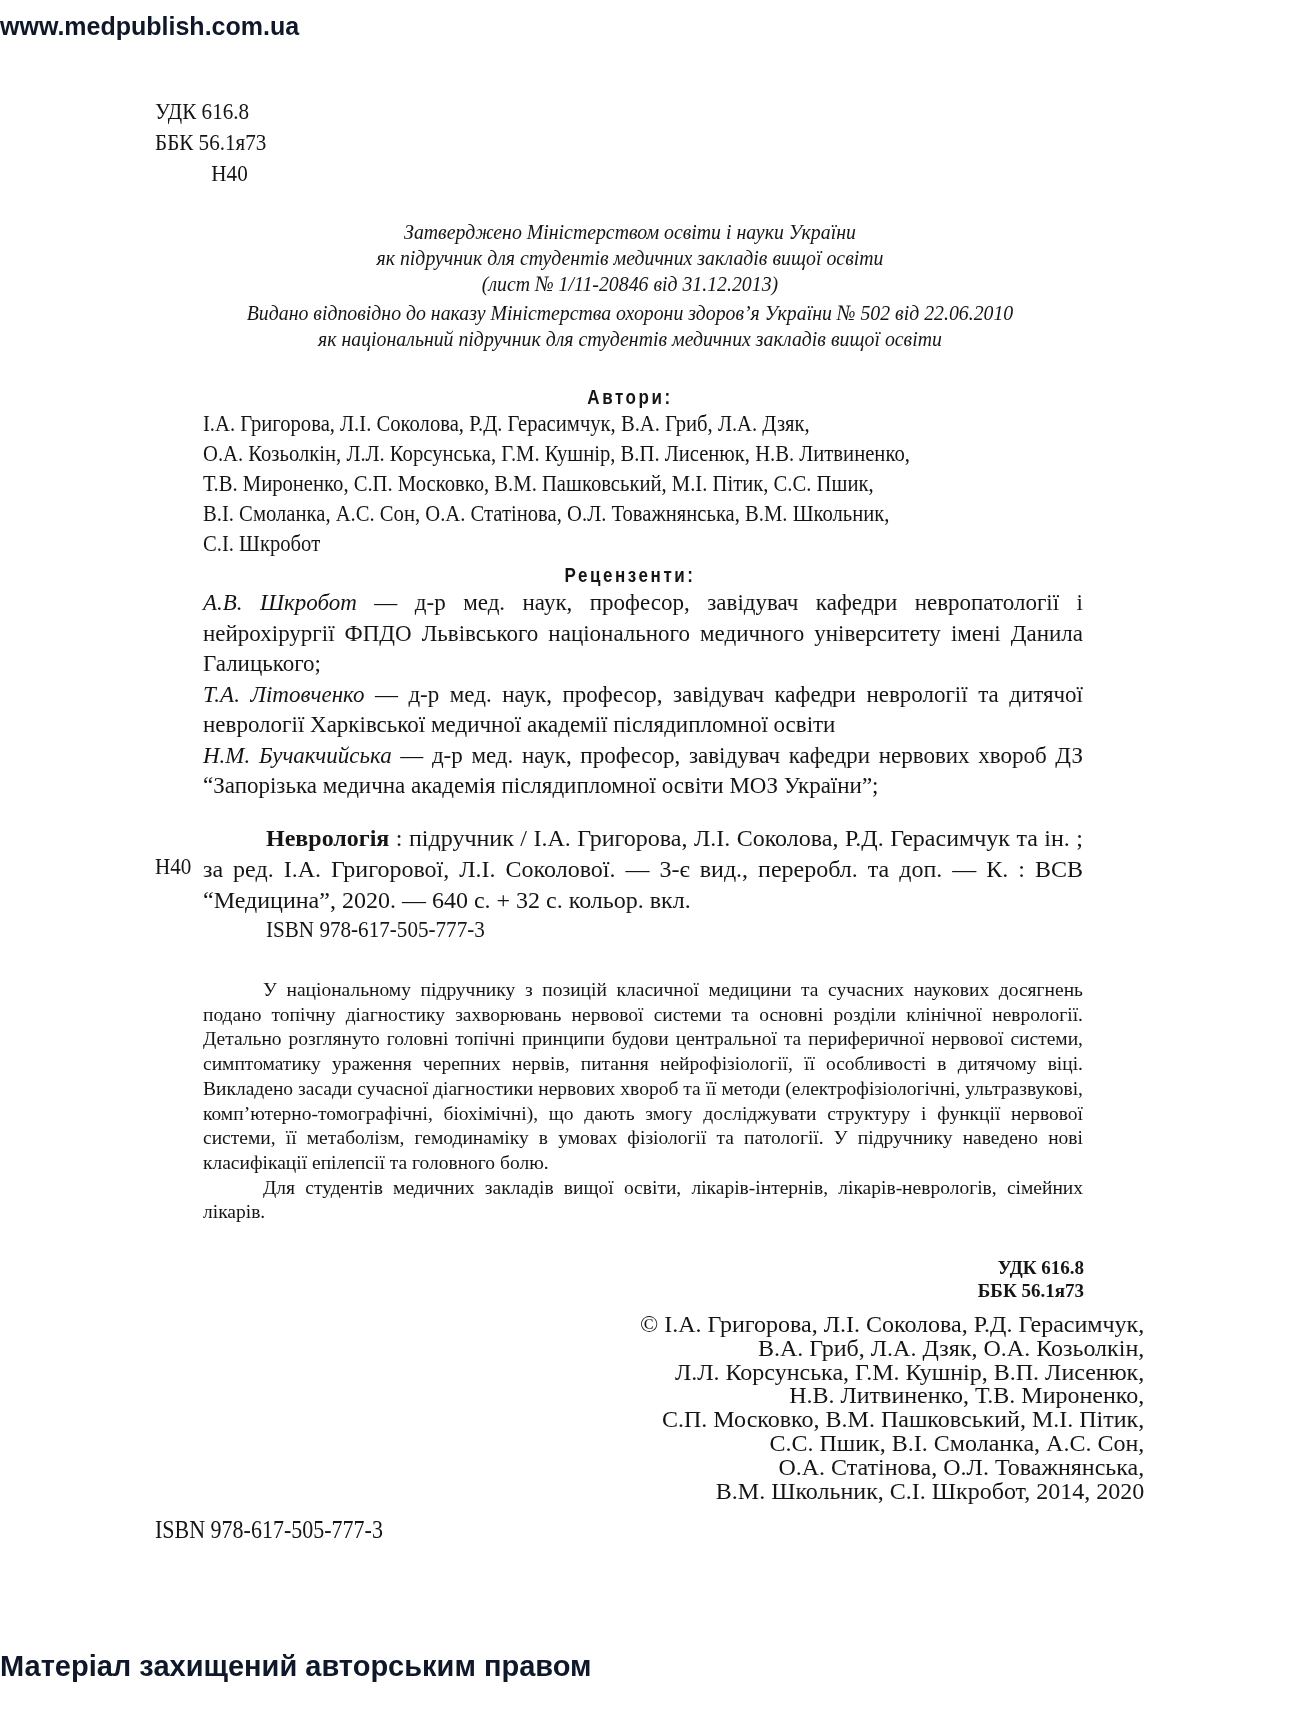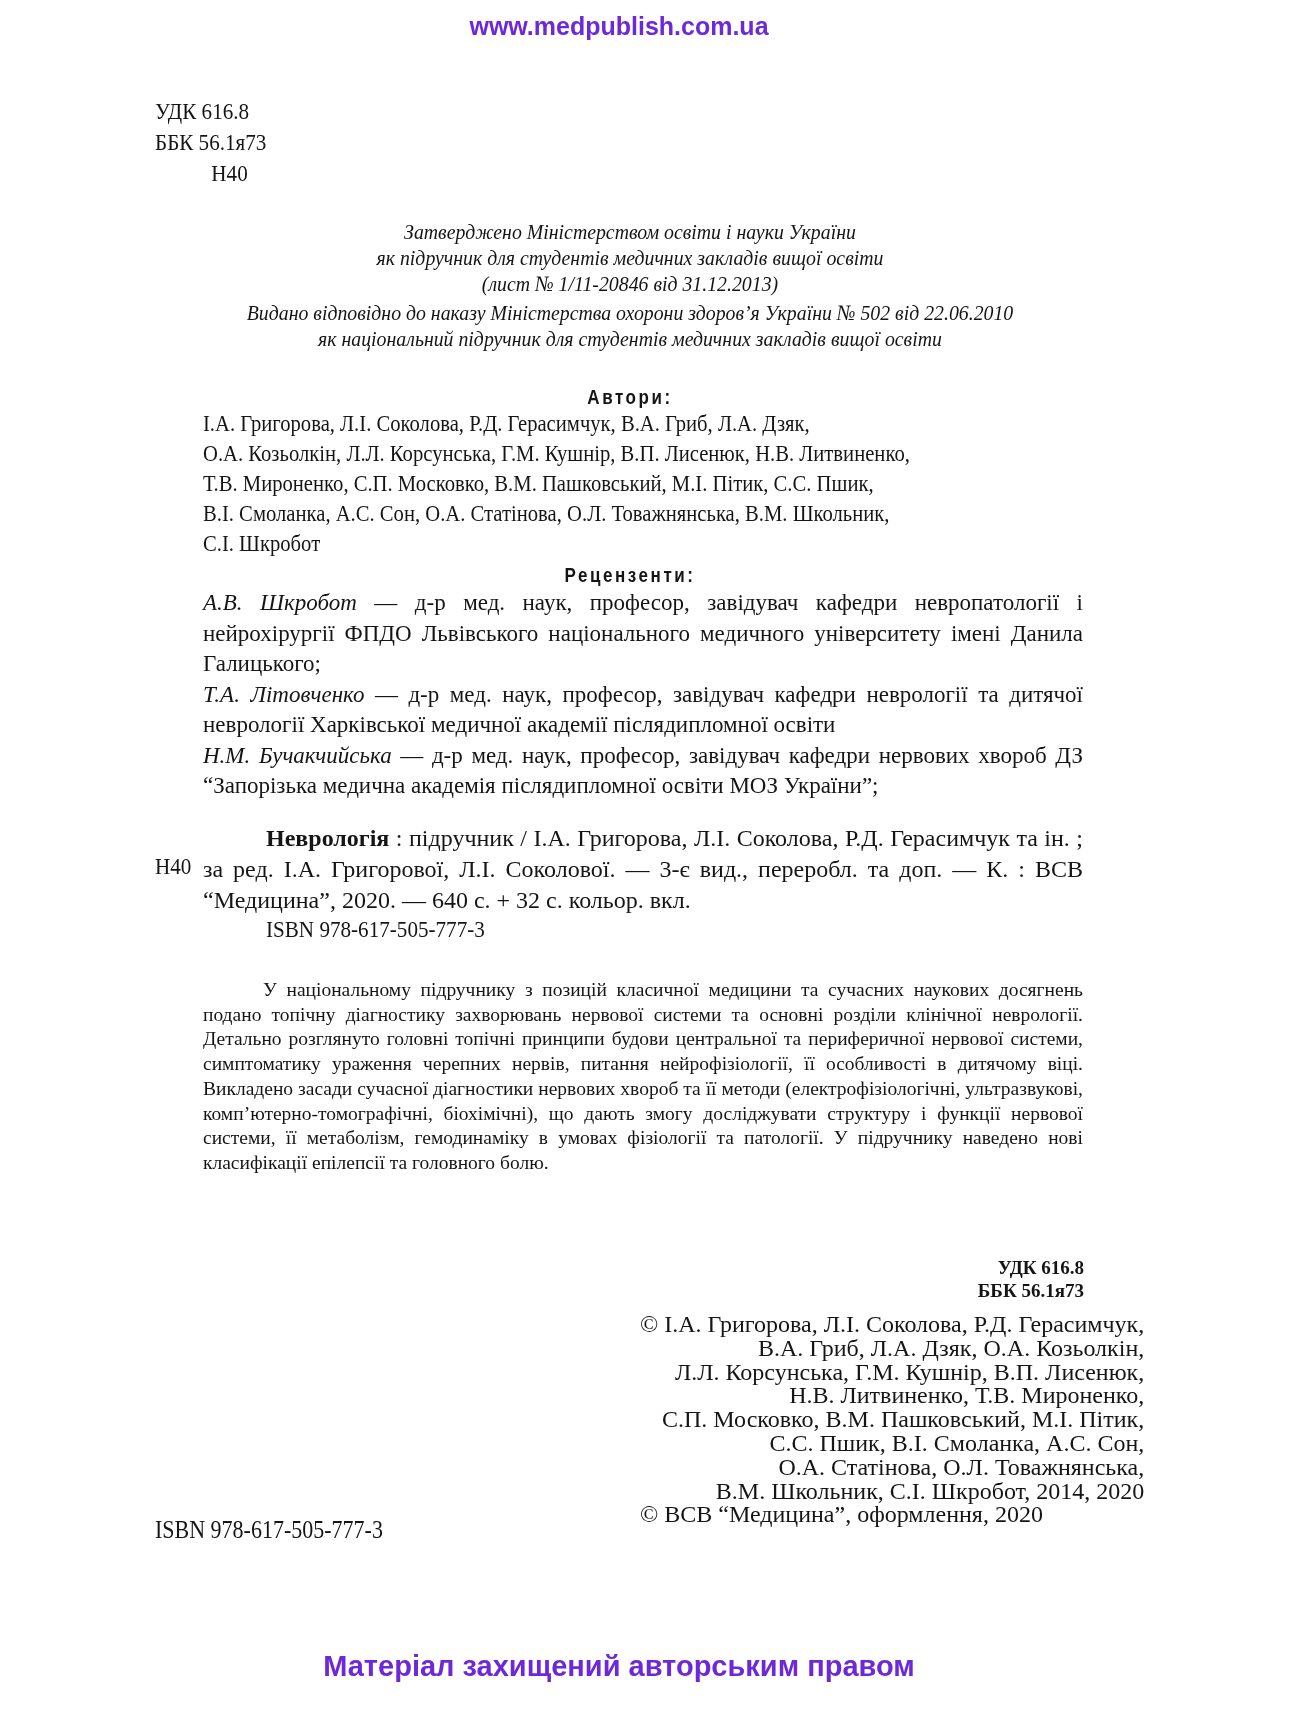--- a/index.html
+++ b/index.html
@@ -1,20 +1,20 @@
 <!DOCTYPE html>
 <html><head>
 <meta charset="utf-8">
 <style>
   html, body { margin: 0; padding: 0; background: #ffffff; }
   body { width: 1298px; height: 1711px; position: relative; overflow: hidden;
          font-family: "Liberation Serif", serif; color: #151515; }
   .abs { position: absolute; }
-  .wm { font-family: "Liberation Sans", sans-serif; font-weight: bold; color: #6d28d9;
-        text-align: center; left: 0; width: 1238px; }
+  .wm { font-family: "Liberation Sans", sans-serif; font-weight: bold; color: #0f172a;
+        left: 0; width: 1238px; }
   .wm-top { top: 12px; font-size: 25px; }
   .wm-bottom { top: 1650px; font-size: 29px; }
   .cls { left: 155px; top: 96px; font-size: 24px; line-height: 31px; transform: scaleX(0.88); transform-origin: left top; }
   .cls .indent { padding-left: 64px; }
   .approval { left: 190px; width: 880px; font-style: italic; text-align: center; font-size: 22px; line-height: 26px; transform: scaleX(0.9); transform-origin: center top; }
   .approval.a1 { top: 219px; }
   .approval.a2 { top: 300px; left: 150px; width: 960px; }
   .heading { left: 180px; width: 900px; text-align: center; font-family: "Liberation Sans", sans-serif;
              font-weight: bold; font-size: 20px; letter-spacing: 3px; transform: scaleX(0.85); transform-origin: center top; }
   .block { left: 203px; width: 880px; font-size: 24px; line-height: 30px; }
@@ -71,34 +71,34 @@
 </div>
 
 <div class="abs h40">Н40</div>
 <div class="abs biblio">
   <p><b>Неврологія</b><span> : підручник / І.А. Григорова, Л.І. Соколова, Р.Д. Герасимчук та ін. ; за ред. І.А. Григорової, Л.І. Соколової. — 3-є вид., переробл. та доп. — К. : ВСВ “Медицина”, 2020. — 640 с. + 32 с. кольор. вкл.</span></p>
 </div>
 <div class="abs isbn-inline">ISBN 978-617-505-777-3</div>
 
 <div class="abs annot">
   <p>У національному підручнику з позицій класичної медицини та сучасних наукових досягнень подано топічну діагностику захворювань нервової системи та основні розділи клінічної неврології. Детально розглянуто головні топічні принципи будови центральної та периферичної нервової системи, симптоматику ураження черепних нервів, питання нейрофізіології, її особливості в дитячому віці. Викладено засади сучасної діагностики нервових хвороб та її методи (електрофізіологічні, ультразвукові, комп’ютерно-томографічні, біохімічні), що дають змогу досліджувати структуру і функції нервової системи, її метаболізм, гемодинаміку в умовах фізіології та патології. У підручнику наведено нові класифікації епілепсії та головного болю.</p>
+  <p>Для студентів медичних закладів вищої освіти, лікарів-інтернів, лікарів-неврологів, сімейних лікарів.</p>
 </div>
 
 <div class="abs udk-right">
   <div>УДК 616.8</div>
   <div>ББК 56.1я73</div>
 </div>
 
 <div class="abs copy">
   <div class="line">© І.А. Григорова, Л.І. Соколова, Р.Д. Герасимчук,</div>
   <div class="line cont">В.А. Гриб, Л.А. Дзяк, О.А. Козьолкін,</div>
   <div class="line cont">Л.Л. Корсунська, Г.М. Кушнір, В.П. Лисенюк,</div>
   <div class="line cont">Н.В. Литвиненко, Т.В. Мироненко,</div>
   <div class="line cont">С.П. Московко, В.М. Пашковський, М.І. Пітик,</div>
   <div class="line cont">С.С. Пшик, В.І. Смоланка, А.С. Сон,</div>
   <div class="line cont">О.А. Статінова, О.Л. Товажнянська,</div>
   <div class="line cont">В.М. Школьник, С.І. Шкробот, 2014, 2020</div>
-  <div class="line">© ВСВ “Медицина”, оформлення, 2020</div>
 </div>
 
 <div class="abs isbn-bottom">ISBN 978-617-505-777-3</div>
 
 <div class="abs wm wm-bottom">Матеріал захищений авторським правом</div>
 
 </body></html>

